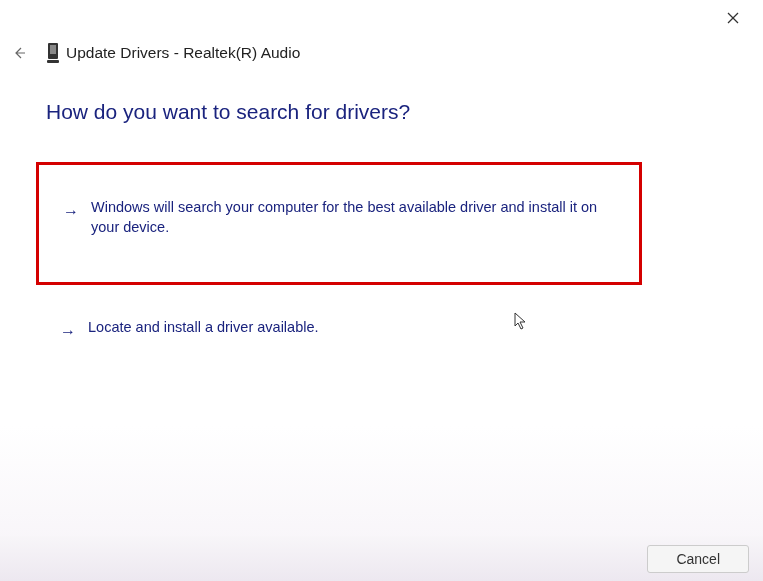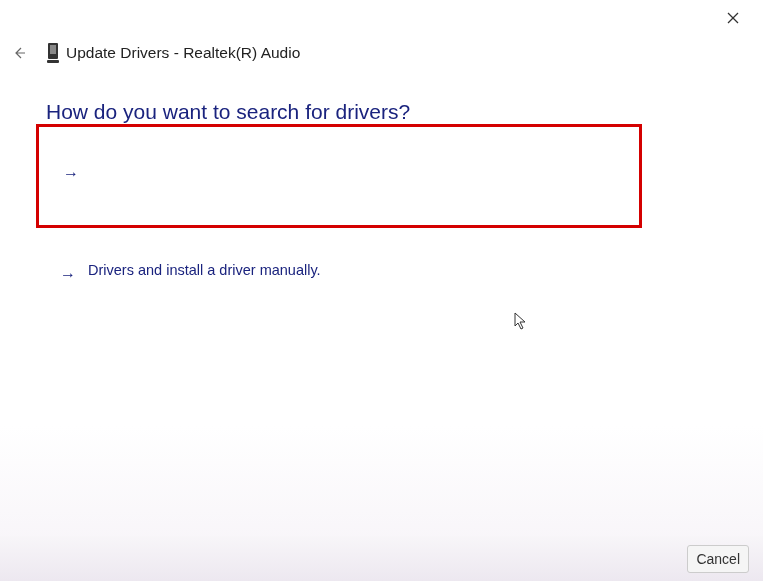--- a/index.html
+++ b/index.html
@@ -65,20 +65,21 @@
     .content {
       position: absolute;
       top: 100px;
       left: 46px;
       right: 40px;
     }
     .main-heading {
       font-size: 21px;
       color: #1a237e;
       font-weight: 400;
+      margin-bottom: 38px;
     }
     .option-box {
       position: relative;
       padding: 18px 20px 18px 14px;
       margin-bottom: 14px;
       cursor: pointer;
       width: 600px;
     }
     .option-box.highlighted {
       border: 3px solid #d40000;
@@ -129,21 +130,21 @@
       background: linear-gradient(to bottom, rgba(240,236,242,0.5), rgba(232,226,236,0.8));
       display: flex;
       align-items: center;
       justify-content: flex-end;
       padding-right: 14px;
     }
     .cancel-btn {
       background: #f5f5f5;
       border: 1px solid #ccc;
       border-radius: 3px;
-      padding: 5px 8px;
+      padding: 5px 28px;
       font-size: 14px;
       color: #333;
       cursor: pointer;
       font-family: inherit;
     }
     .bottom-fade {
       position: absolute;
       bottom: 45px;
       left: 0;
       right: 0;
@@ -178,29 +179,30 @@
   <span class="header-title">Update Drivers - Realtek(R) Audio</span>
 </div>
 
 <div class="content">
   <h1 class="main-heading">How do you want to search for drivers?</h1>
 
   <div class="option-box highlighted">
     <div class="option-inner">
       <span class="option-arrow">→</span>
       <div class="option-text">
+        <div class="option-desc">Windows will search your computer for the best available driver and install it on your device.</div>
       </div>
     </div>
   </div>
 
   <div class="option-box">
     <div class="option-inner">
       <span class="option-arrow">→</span>
       <div class="option-text">
-        <div class="option-desc">Drivers and install a driver manually.</div>
+        <div class="option-desc">Locate and install a driver available.</div>
       </div>
     </div>
   </div>
 </div>
 
 <div class="cursor">
   <svg width="16" height="20" viewBox="0 0 16 20">
     <path d="M1 1 L1 14 L4 11 L7 17 L9 16 L6 10 L11 10 Z" fill="white" stroke="#333" stroke-width="1"></path>
   </svg>
 </div>

